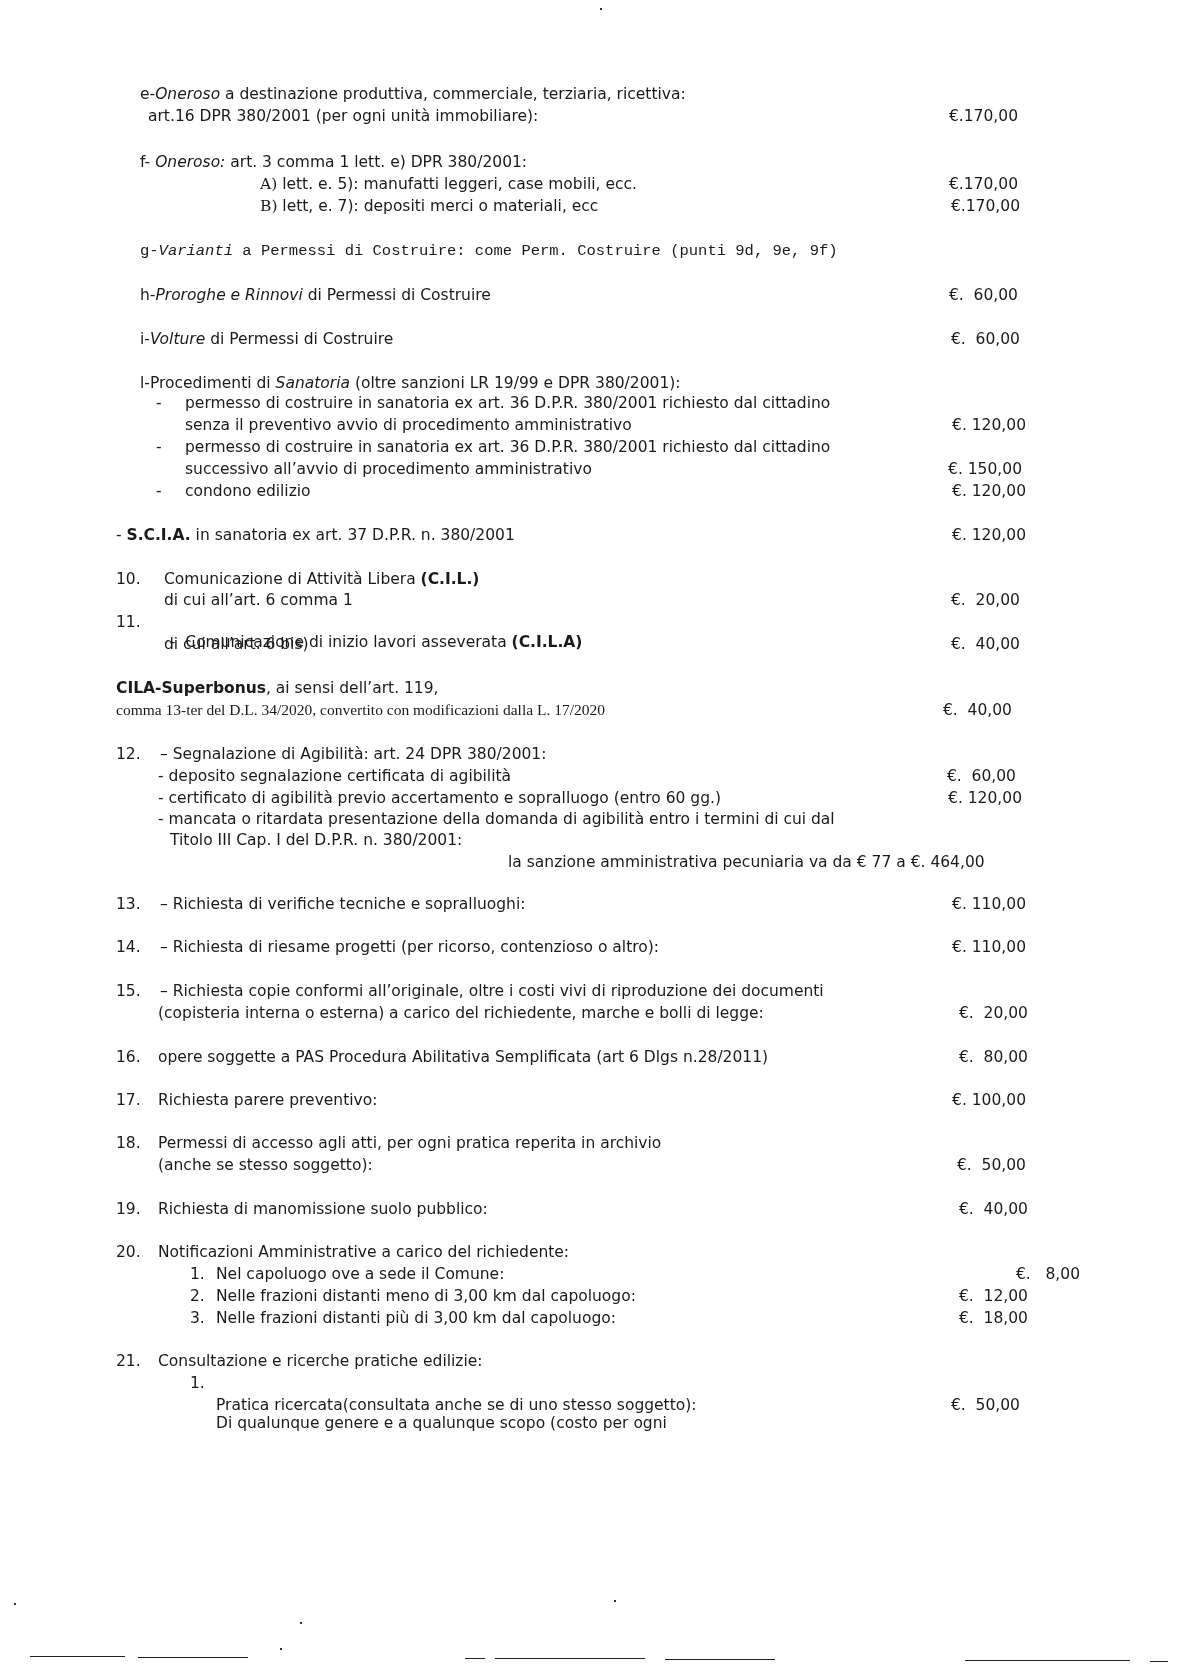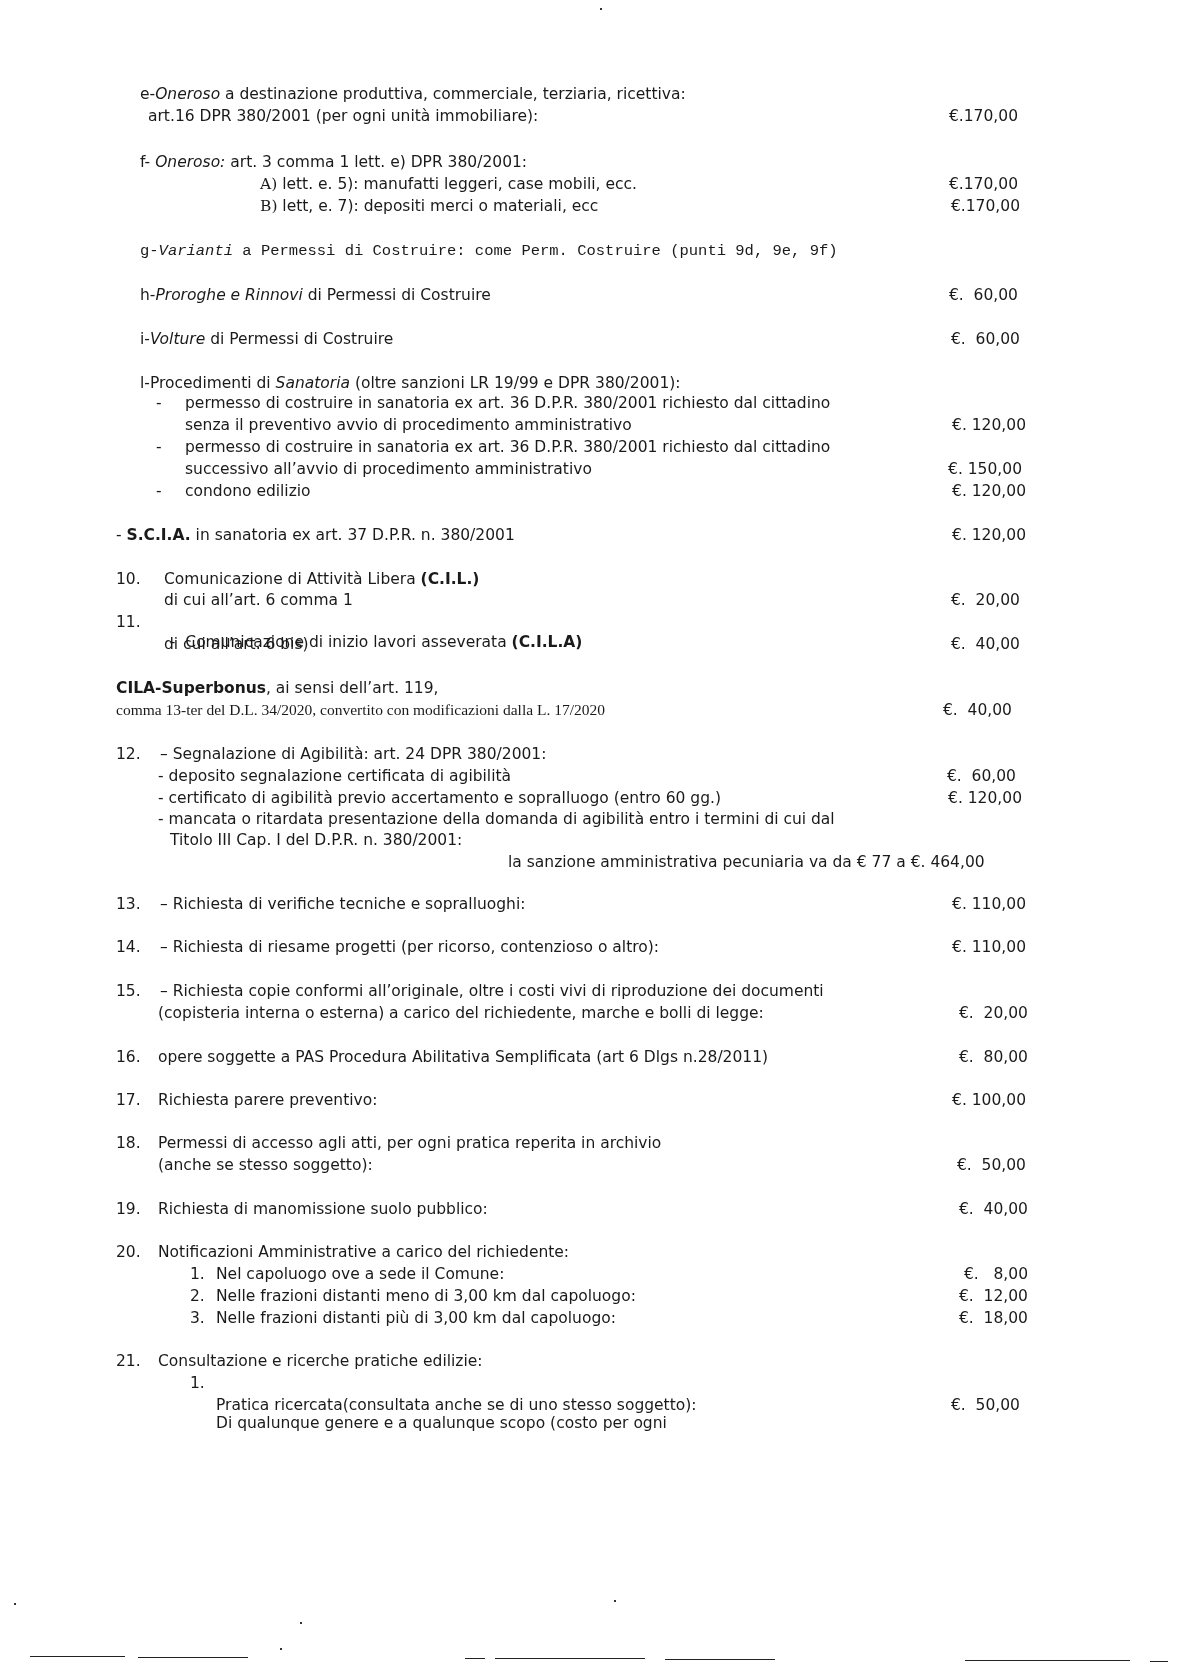--- a/index.html
+++ b/index.html
@@ -127,21 +127,21 @@
 <div class="amt" style="left:886px;top:1155px;white-space:pre;">€.  50,00</div>
 
 <div class="line" style="left:116px;top:1199px;">19.</div>
 <div class="line" style="left:158px;top:1199px;">Richiesta di manomissione suolo pubblico:</div>
 <div class="amt" style="left:888px;top:1199px;white-space:pre;">€.  40,00</div>
 
 <div class="line" style="left:116px;top:1242px;">20.</div>
 <div class="line" style="left:158px;top:1242px;">Notificazioni Amministrative a carico del richiedente:</div>
 <div class="line" style="left:190px;top:1264px;">1.</div>
 <div class="line" style="left:216px;top:1264px;">Nel capoluogo ove a sede il Comune:</div>
-<div class="amt" style="left:888px;top:1264px;white-space:pre;">€.   8,00</div>
+<div class="amt" style="left:940px;top:1264px;white-space:pre;">€.   8,00</div>
 <div class="line" style="left:190px;top:1286px;">2.</div>
 <div class="line" style="left:216px;top:1286px;">Nelle frazioni distanti meno di 3,00 km dal capoluogo:</div>
 <div class="amt" style="left:888px;top:1286px;white-space:pre;">€.  12,00</div>
 <div class="line" style="left:190px;top:1308px;">3.</div>
 <div class="line" style="left:216px;top:1308px;">Nelle frazioni distanti più di 3,00 km dal capoluogo:</div>
 <div class="amt" style="left:888px;top:1308px;white-space:pre;">€.  18,00</div>
 
 <div class="line" style="left:116px;top:1351px;">21.</div>
 <div class="line" style="left:158px;top:1351px;">Consultazione e ricerche pratiche edilizie:</div>
 <div class="line" style="left:190px;top:1373px;">1.</div>

